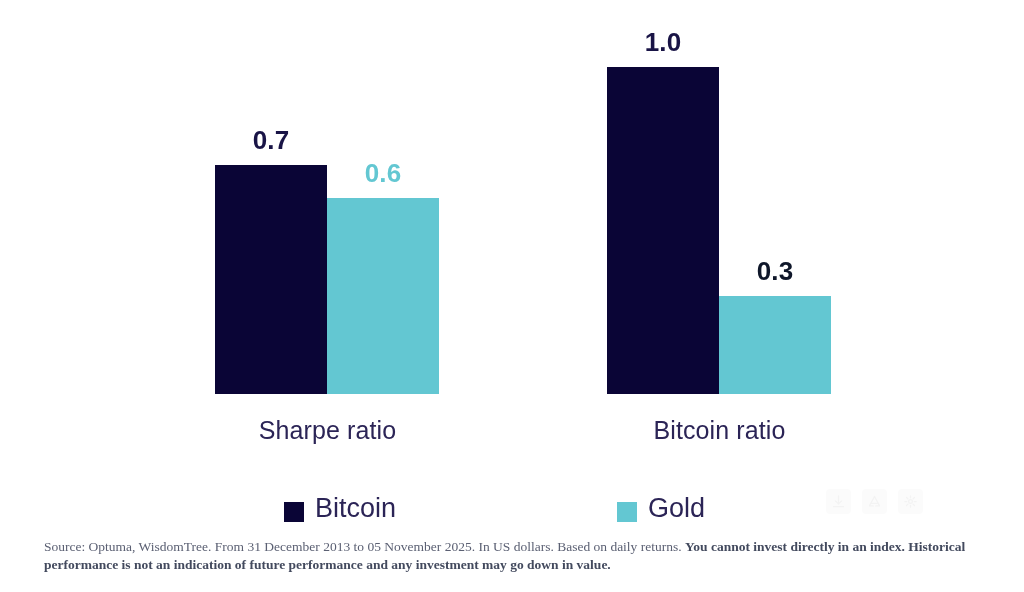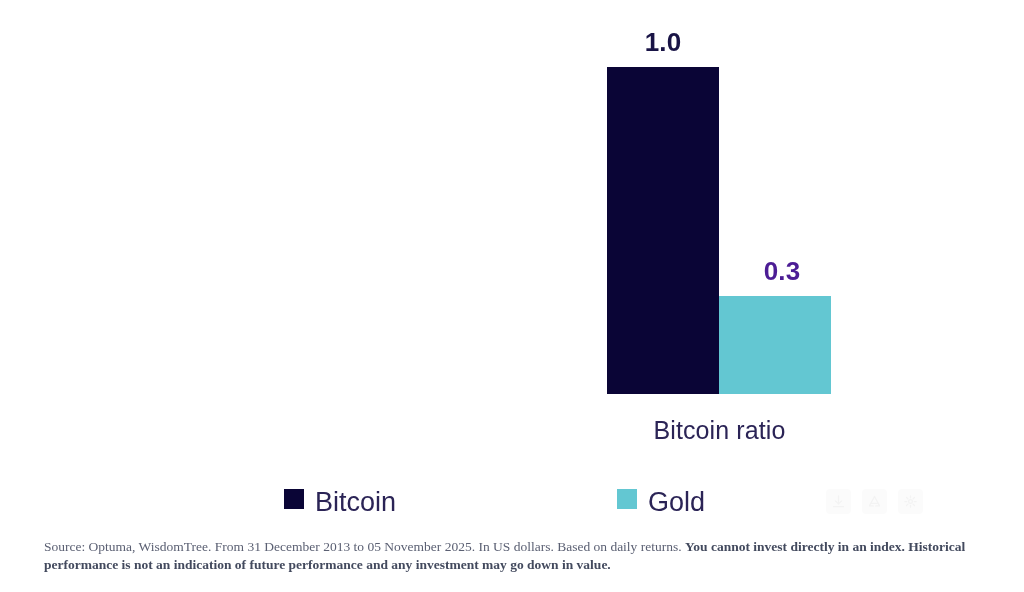--- a/index.html
+++ b/index.html
@@ -89,23 +89,23 @@
   #legend {
     position: absolute;
     left: 0;
     top: 487px;
     width: 1024px;
     height: 34px;
   }
   .legend-item {
     position: absolute;
     display: flex;
-    align-items: flex-start;
+    align-items: flex-end;
     gap: 11px;
-    top: 2px;
+    top: 8px;
   }
   #legend-item-bitcoin { left: 284px; }
   #legend-item-gold    { left: 617px; }
 
   .legend-swatch {
     width: 20px;
     height: 20px;
     display: block;
     flex: 0 0 auto;
   }
@@ -150,31 +150,47 @@
     color: #5b6073;
     text-align: left;
   }
   #footnote .bold { font-weight: bold; color: #434a5e; }
 </style>
 </head>
 <body>
 
 <div id="chart-area">
 
+  <div class="bar-group" id="group-sharpe">
+    <div class="bars">
+
+      <div class="bar-wrap">
+        <div class="bar-value bitcoin" id="value-bitcoin-sharpe" style="color: rgb(25, 20, 70); bottom: 241.091px;">0.7</div>
+        <div class="bar bitcoin" id="bar-bitcoin-sharpe" style="height: 229.091px; background: rgb(10, 5, 54);"></div>
+      </div>
+
+      <div class="bar-wrap">
+        <div class="bar-value gold" id="value-gold-sharpe" style="color: rgb(99, 199, 210); bottom: 208.364px;">0.6</div>
+        <div class="bar gold" id="bar-gold-sharpe" style="height: 196.364px; background: rgb(99, 199, 210);"></div>
+      </div>
+
+    </div>
+    <div class="category-label">Sharpe ratio</div>
+  </div>
 
   <div class="bar-group" id="group-sortino">
     <div class="bars">
 
       <div class="bar-wrap">
         <div class="bar-value bitcoin" id="value-bitcoin-sortino" style="color: rgb(25, 20, 70); bottom: 339.273px;">1.0</div>
         <div class="bar bitcoin" id="bar-bitcoin-sortino" style="height: 327.273px; background: rgb(10, 5, 54);"></div>
       </div>
 
       <div class="bar-wrap">
-        <div class="bar-value gold" id="value-gold-sortino" style="color: #4c1d95; bottom: 110.182px; padding-left: 7px;">0.3</div>
+        <div class="bar-value gold" id="value-gold-sortino" style="color: #0f172a; bottom: 110.182px;">0.3</div>
         <div class="bar gold" id="bar-gold-sortino" style="height: 98.1818px; background: rgb(99, 199, 210);"></div>
       </div>
 
     </div>
     <div class="category-label">Bitcoin ratio</div>
   </div>
 
 </div>
 
 <div id="legend">

